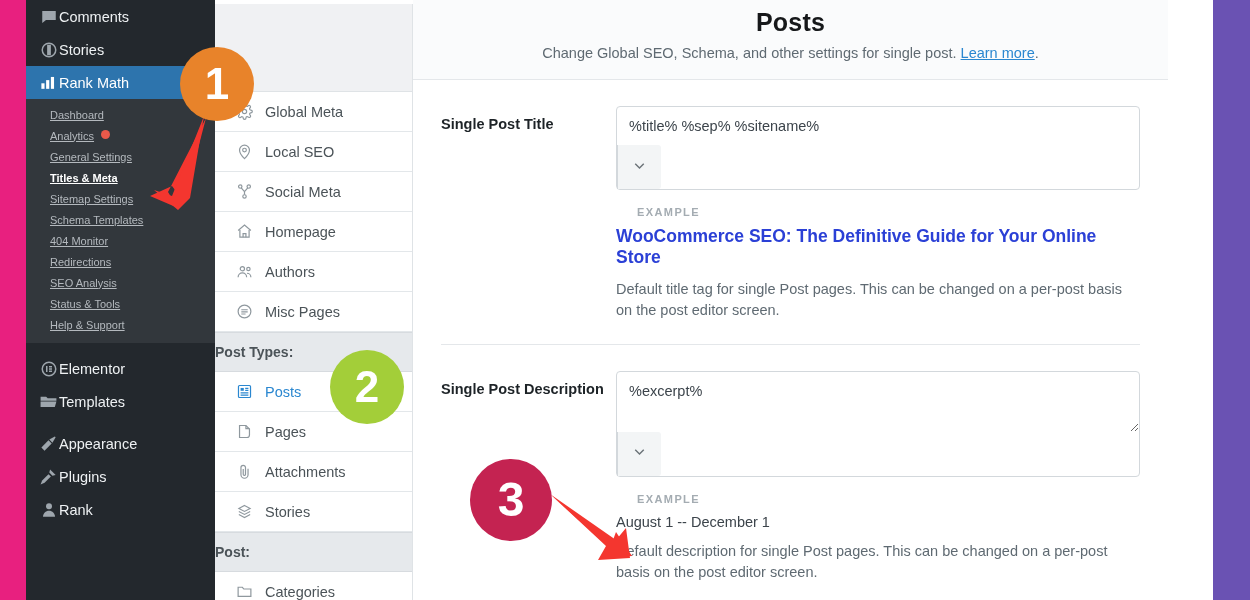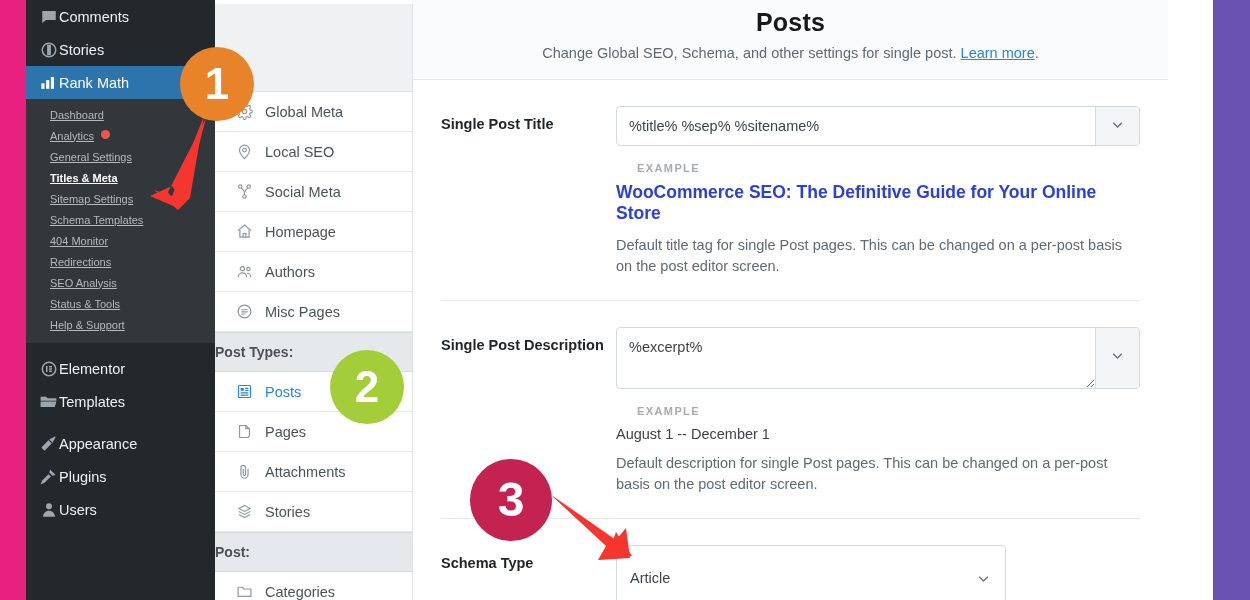--- a/index.html
+++ b/index.html
@@ -95,21 +95,21 @@
   .field {
     display: flex; align-items: flex-start;
     padding: 26px 0 22px 0; border-bottom: 1px solid #e4e7ea;
   }
   .field-label {
     width: 175px; flex: 0 0 175px; padding-top: 10px;
     font-size: 14.5px; font-weight: bold; color: #1d2327;
   }
   .field-ctl { flex: 1; min-width: 0; }
 
-  .input-wrap { display: flex; border: 1px solid #d3d8dc; border-radius: 4px; background:#fff; }
+  .input-wrap { display: flex; border: 1px solid #d3d8dc; border-radius: 4px; background:#fff;flex-direction:column; }
   .input-wrap .txt {
     flex: 1; padding: 11px 12px; font-size: 14.5px; color: #3c444b;
     font-family: "Liberation Sans", sans-serif; border: none; outline: none;
     background: transparent; overflow: hidden; white-space: nowrap;
   }
   .input-wrap.tall .txt { min-height: 60px; }
   .chev-btn {
     width: 44px; flex: 0 0 44px; border-left: 1px solid #d3d8dc;
     background: #f3f5f6; display: flex; align-items: center; justify-content: center;
     color: #6b7378; border-radius: 0 3px 3px 0;
@@ -268,21 +268,21 @@
       <span>Plugins</span>
     </div>
 
     <div class="wp-item">
       <span class="wp-ico">
         <svg width="18" height="18" viewBox="0 0 24 24" fill="currentColor">
             <circle cx="12" cy="7" r="4"></circle>
             <path d="M4 21c0-4.4 3.6-8 8-8s8 3.6 8 8z"></path>
           </svg>
       </span>
-      <span>Users</span>
+      <span>Rank</span>
     </div>
   </div>
 
   <div class="navpanel">
     <div class="nav-top-pad"></div>
 
     <div class="nav-row">
       <span class="n-ico">
         <svg width="17" height="17" viewBox="0 0 24 24" fill="none" stroke="currentColor" stroke-width="1.7">
             <circle cx="12" cy="12" r="3"></circle>

